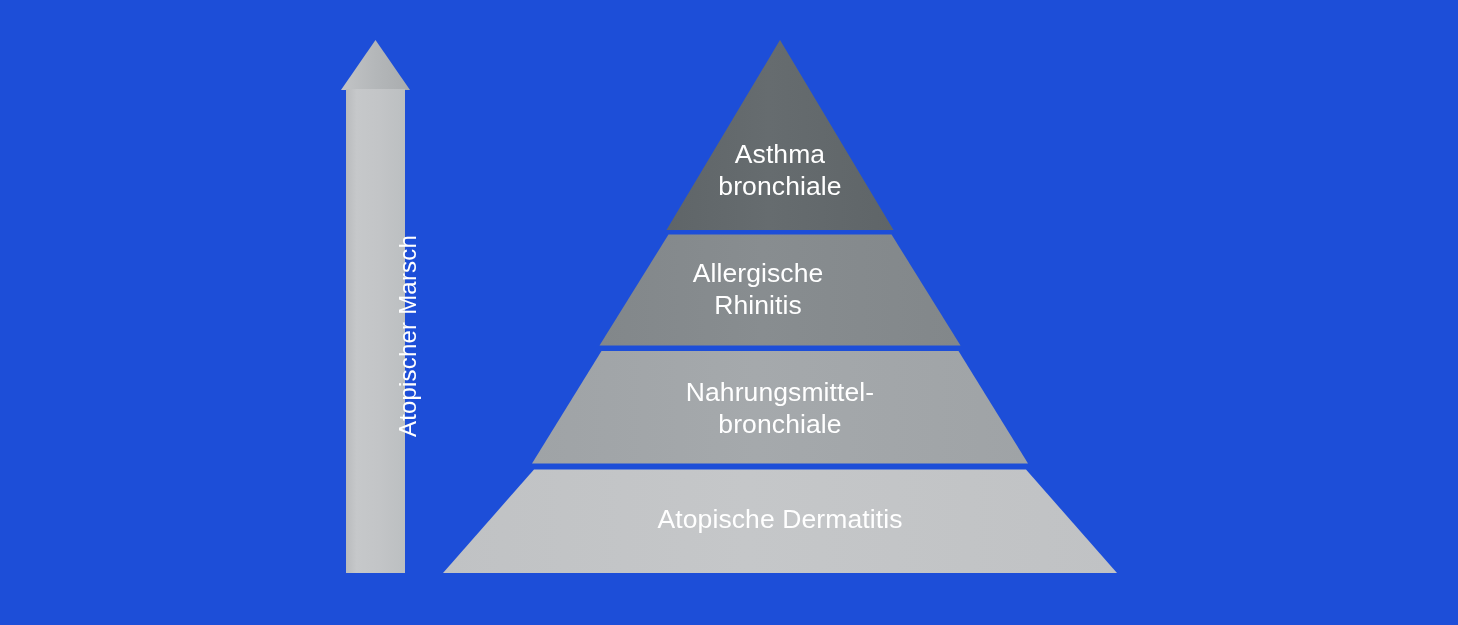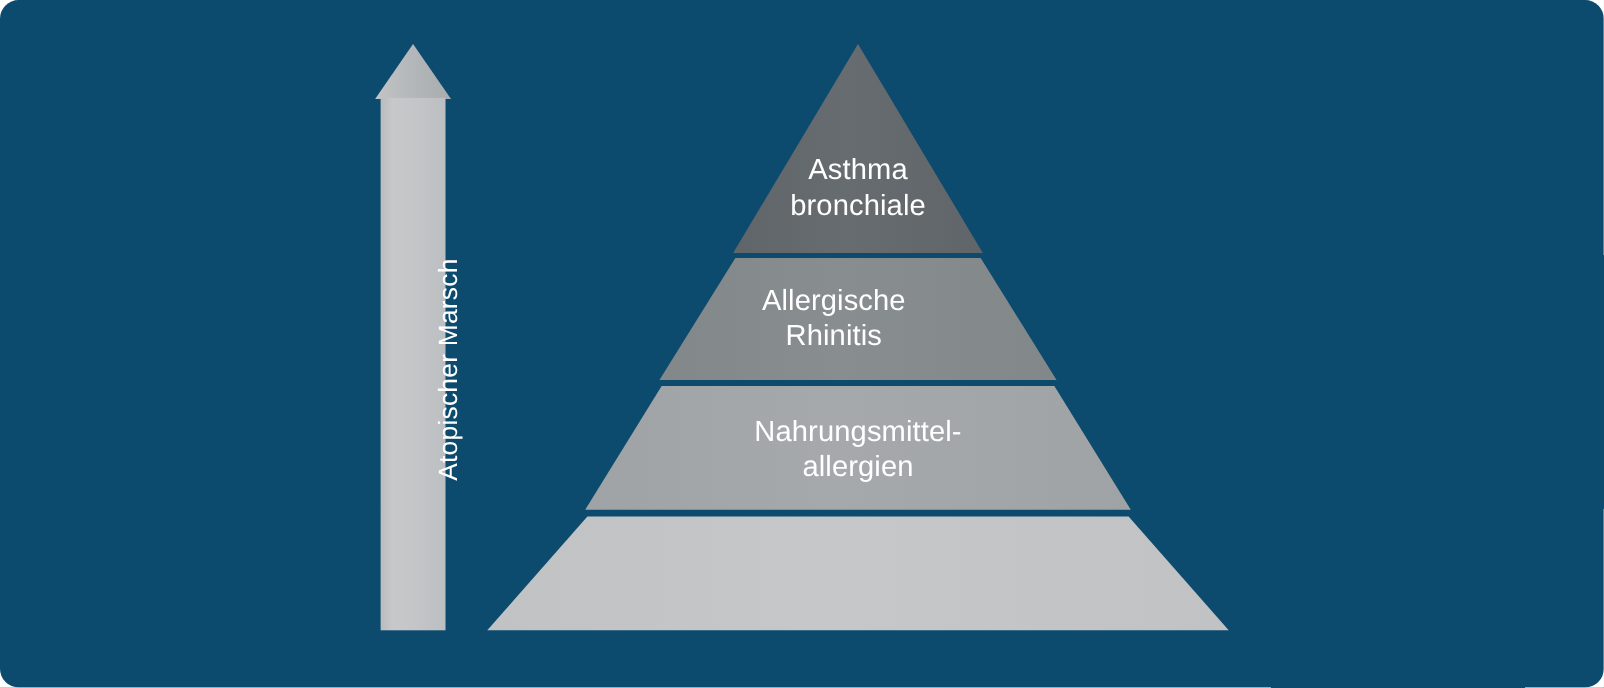--- a/index.html
+++ b/index.html
@@ -7,23 +7,22 @@
     padding: 0;
     background: #ffffff;
   }
   body {
     font-family: "Liberation Sans", sans-serif;
   }
   #canvas {
     position: relative;
     width: 1458px;
     height: 625px;
-    background: #0c4a6e;
+    background: #1d4ed8;
     overflow: hidden;
-    border-radius: 17px;
   }
   #figure-svg {
     position: absolute;
     left: 0;
     top: 0;
     width: 1458px;
     height: 625px;
     display: block;
   }
   .band-label {
@@ -137,18 +136,19 @@
     </g>
   </svg>
 
   <div class="band-label" id="label-band-1">Asthma
 bronchiale</div>
 
   <div class="band-label" id="label-band-2">Allergische
 Rhinitis</div>
 
   <div class="band-label" id="label-band-3">Nahrungsmittel-
-allergien</div>
+bronchiale</div>
 
+  <div class="band-label" id="label-band-4">Atopische Dermatitis</div>
 
   <div id="arrow-label">Atopischer Marsch</div>
 
 </div>
 
 </body></html>

